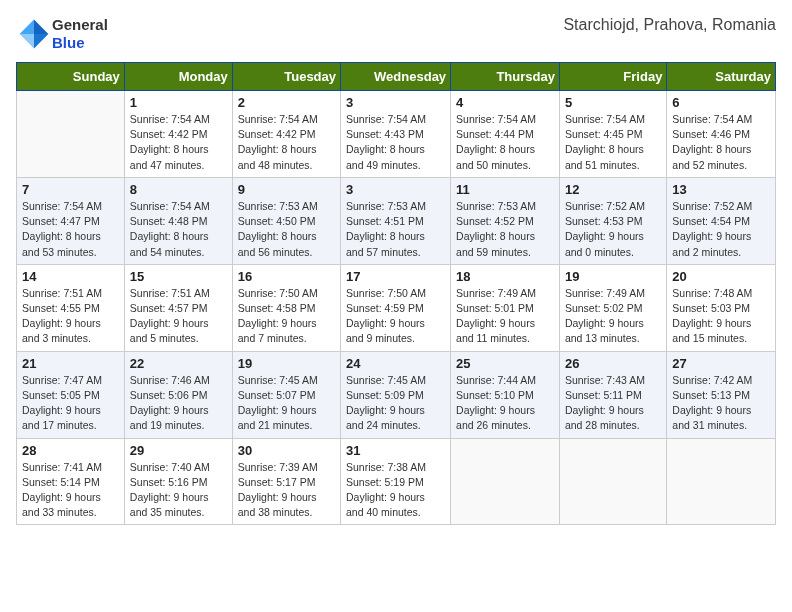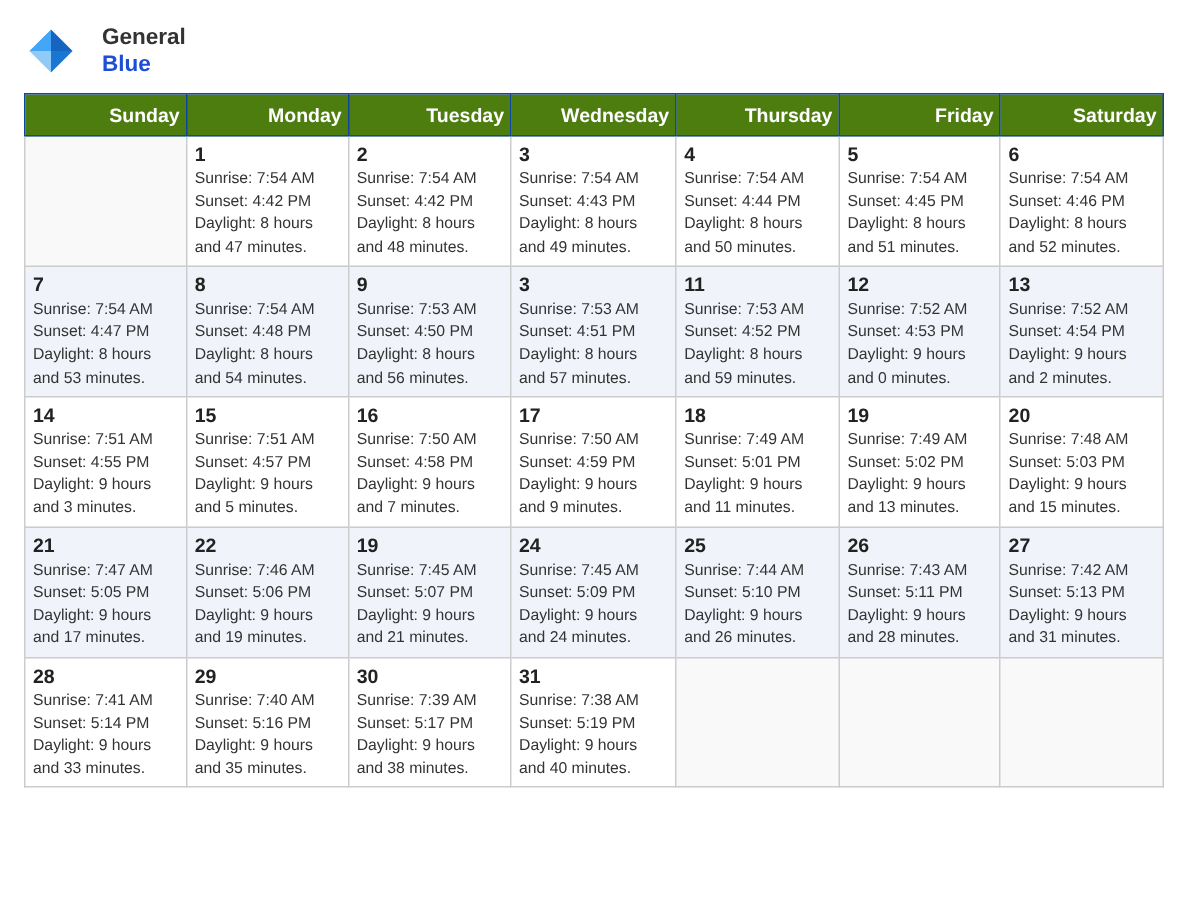--- a/index.html
+++ b/index.html
@@ -12,21 +12,21 @@
     }
     .header {
       display: flex;
       justify-content: space-between;
       align-items: flex-start;
       margin-bottom: 10px;
     }
     .logo {
       display: flex;
       align-items: center;
-      gap: 16px;
+      gap: 0;
     }
     .logo-text {
       font-size: 15px;
       font-weight: bold;
       line-height: 1.2;
     }
     .logo-text .general { color: #333; }
     .logo-text .blue { color: #1d4ed8; }
     .logo-icon {
       width: 36px;
@@ -94,20 +94,21 @@
       <polygon points="20,4 4,20 20,20" fill="#42a5f5"></polygon>
       <polygon points="4,20 20,36 20,20" fill="#90caf9"></polygon>
       <polygon points="20,20 36,20 20,36" fill="#1976d2"></polygon>
     </svg>
     <div class="logo-text">
       <span class="general">General</span><br>
       <span class="blue">Blue</span>
     </div>
   </div>
   <div class="title-block">
+    <h2>Starchiojd, Prahova, Romania</h2>
   </div>
 </div>
 
 <table class="calendar">
   <thead>
     <tr>
     <th>Sunday</th>
         <th>Monday</th>
         <th>Tuesday</th>
         <th>Wednesday</th>

